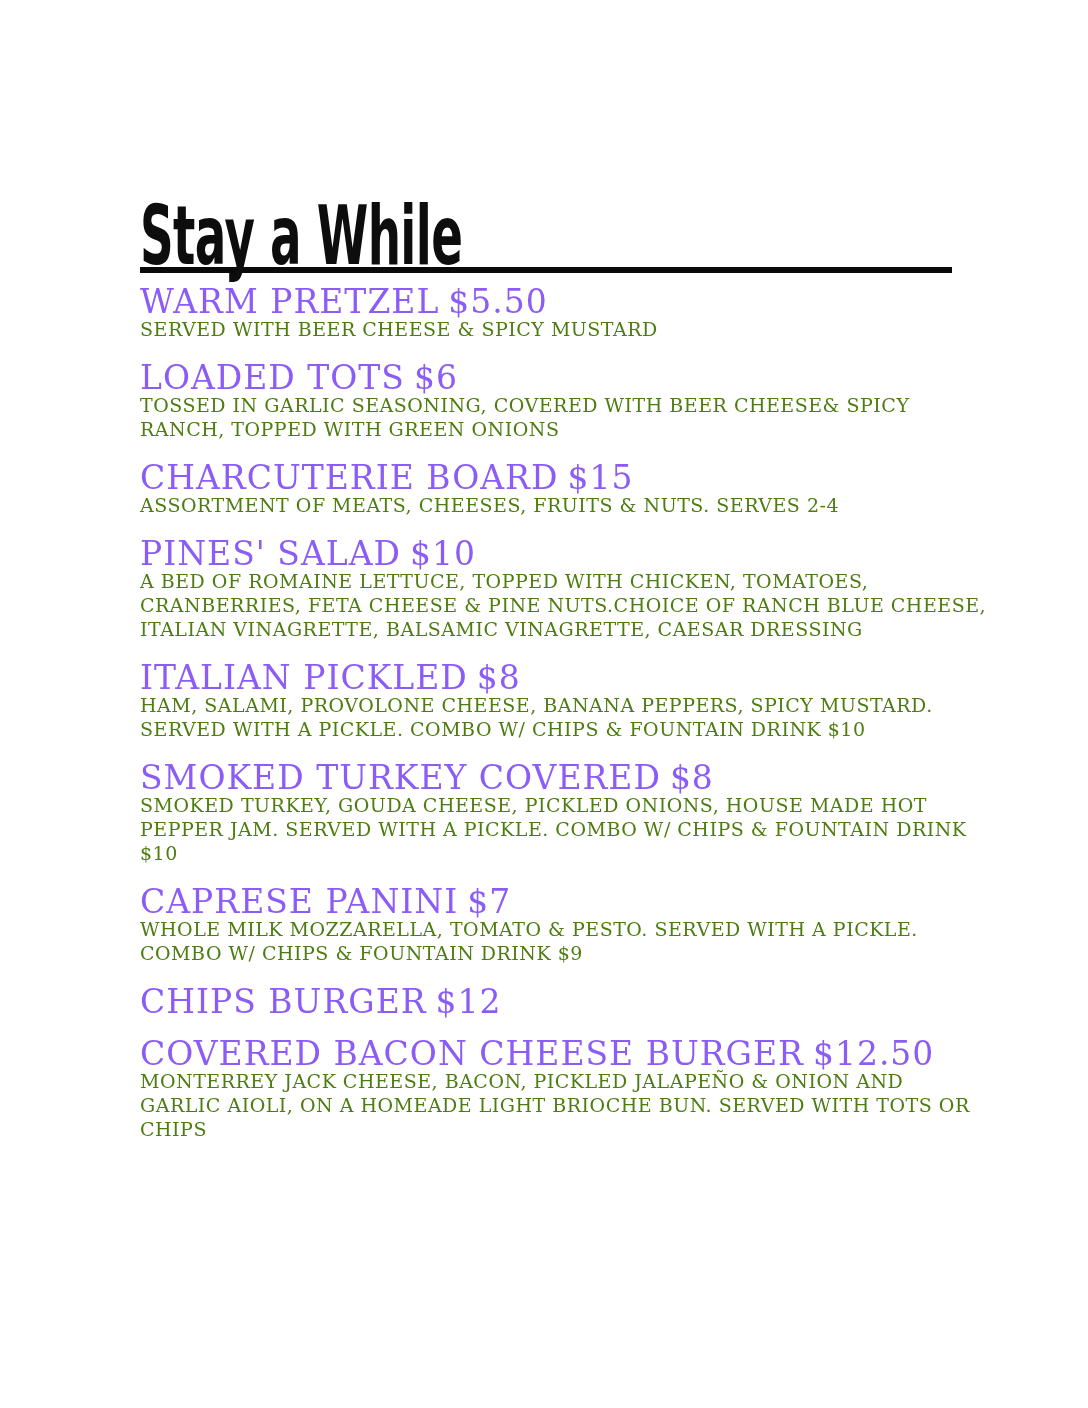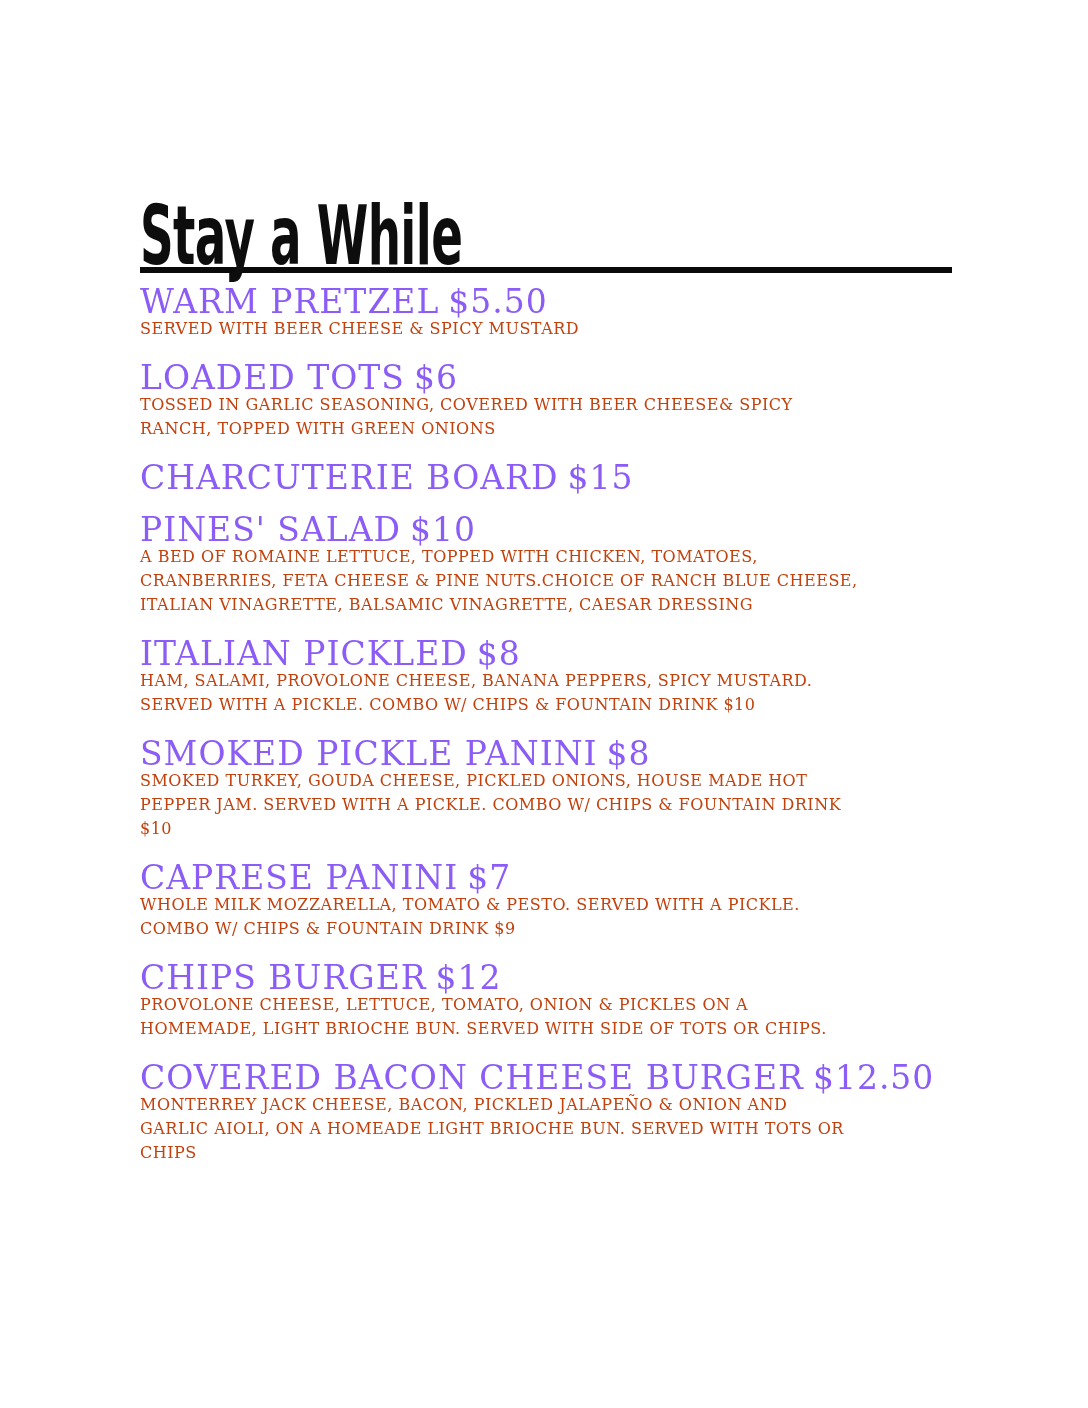--- a/index.html
+++ b/index.html
@@ -50,25 +50,25 @@
     font-size: 33px;
     line-height: 30px;
     letter-spacing: 1px;
     white-space: pre;
     color: #8b5cf6;
   }
   .item-price {
     margin-left: 9px;
   }
   .item-desc {
-    font-size: 16px;
+    font-size: 19px;
     line-height: 24px;
     letter-spacing: 0.5px;
     white-space: pre;
-    color: #c2410c;
+    color: #4d7c0f;
   }
 </style>
 </head>
 <body>
 
 <div class="page">
   <div class="content">
 
     <div class="title">Stay a While</div>
     <div class="divider"></div>
@@ -79,52 +79,51 @@
     </div>
 
     <div class="item">
       <div class="item-heading"><span class="item-name">LOADED TOTS</span><span class="item-price">$6</span></div>
       <div class="item-desc">TOSSED IN GARLIC SEASONING, COVERED WITH BEER CHEESE&amp; SPICY
 RANCH, TOPPED WITH GREEN ONIONS</div>
     </div>
 
     <div class="item">
       <div class="item-heading"><span class="item-name">CHARCUTERIE BOARD</span><span class="item-price">$15</span></div>
+      <div class="item-desc">ASSORTMENT OF MEATS, CHEESES, FRUITS &amp; NUTS. SERVES 2-4</div>
     </div>
 
     <div class="item">
       <div class="item-heading"><span class="item-name">PINES' SALAD</span><span class="item-price">$10</span></div>
       <div class="item-desc">A BED OF ROMAINE LETTUCE, TOPPED WITH CHICKEN, TOMATOES,
 CRANBERRIES, FETA CHEESE &amp; PINE NUTS.CHOICE OF RANCH BLUE CHEESE,
 ITALIAN VINAGRETTE, BALSAMIC VINAGRETTE, CAESAR DRESSING</div>
     </div>
 
     <div class="item">
       <div class="item-heading"><span class="item-name">ITALIAN PICKLED</span><span class="item-price">$8</span></div>
       <div class="item-desc">HAM, SALAMI, PROVOLONE CHEESE, BANANA PEPPERS, SPICY MUSTARD.
 SERVED WITH A PICKLE. COMBO W/ CHIPS &amp; FOUNTAIN DRINK $10</div>
     </div>
 
     <div class="item">
-      <div class="item-heading"><span class="item-name">SMOKED PICKLE PANINI</span><span class="item-price">$8</span></div>
+      <div class="item-heading"><span class="item-name">SMOKED TURKEY COVERED</span><span class="item-price">$8</span></div>
       <div class="item-desc">SMOKED TURKEY, GOUDA CHEESE, PICKLED ONIONS, HOUSE MADE HOT
 PEPPER JAM. SERVED WITH A PICKLE. COMBO W/ CHIPS &amp; FOUNTAIN DRINK
 $10</div>
     </div>
 
     <div class="item">
       <div class="item-heading"><span class="item-name">CAPRESE PANINI</span><span class="item-price">$7</span></div>
       <div class="item-desc">WHOLE MILK MOZZARELLA, TOMATO &amp; PESTO. SERVED WITH A PICKLE.
 COMBO W/ CHIPS &amp; FOUNTAIN DRINK $9</div>
     </div>
 
     <div class="item">
       <div class="item-heading"><span class="item-name">CHIPS BURGER</span><span class="item-price">$12</span></div>
-      <div class="item-desc">PROVOLONE CHEESE, LETTUCE, TOMATO, ONION &amp; PICKLES ON A
-HOMEMADE, LIGHT BRIOCHE BUN. SERVED WITH SIDE OF TOTS OR CHIPS.</div>
     </div>
 
     <div class="item">
       <div class="item-heading"><span class="item-name">COVERED BACON CHEESE BURGER</span><span class="item-price">$12.50</span></div>
       <div class="item-desc">MONTERREY JACK CHEESE, BACON, PICKLED JALAPEÑO &amp; ONION AND
 GARLIC AIOLI, ON A HOMEADE LIGHT BRIOCHE BUN. SERVED WITH TOTS OR
 CHIPS</div>
     </div>
 
   </div>

